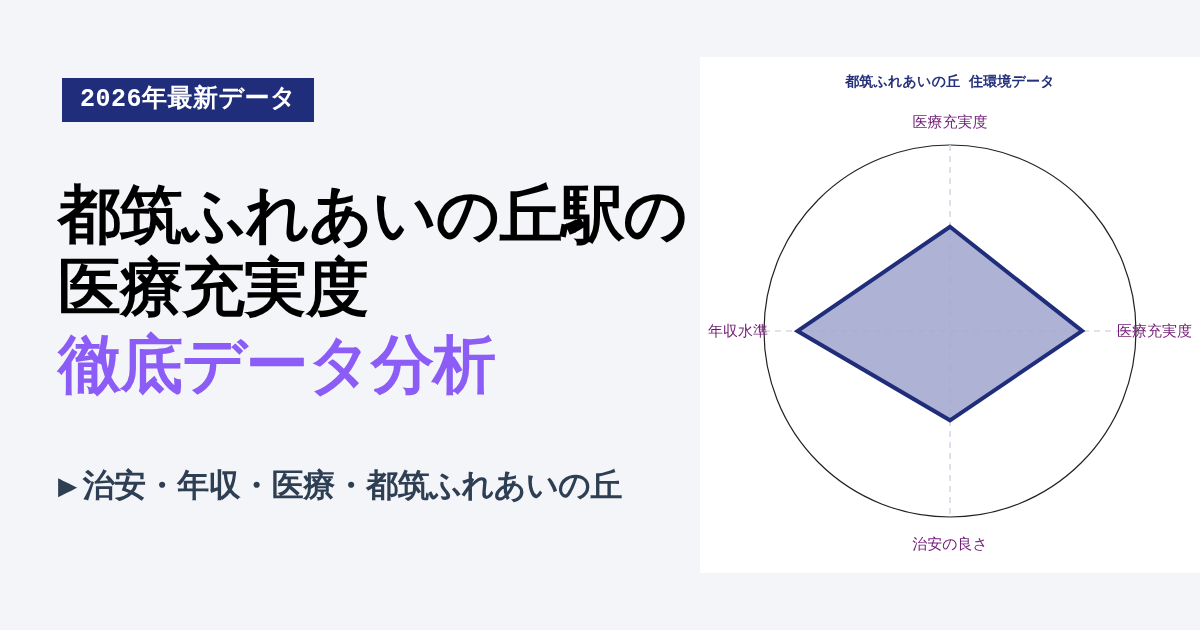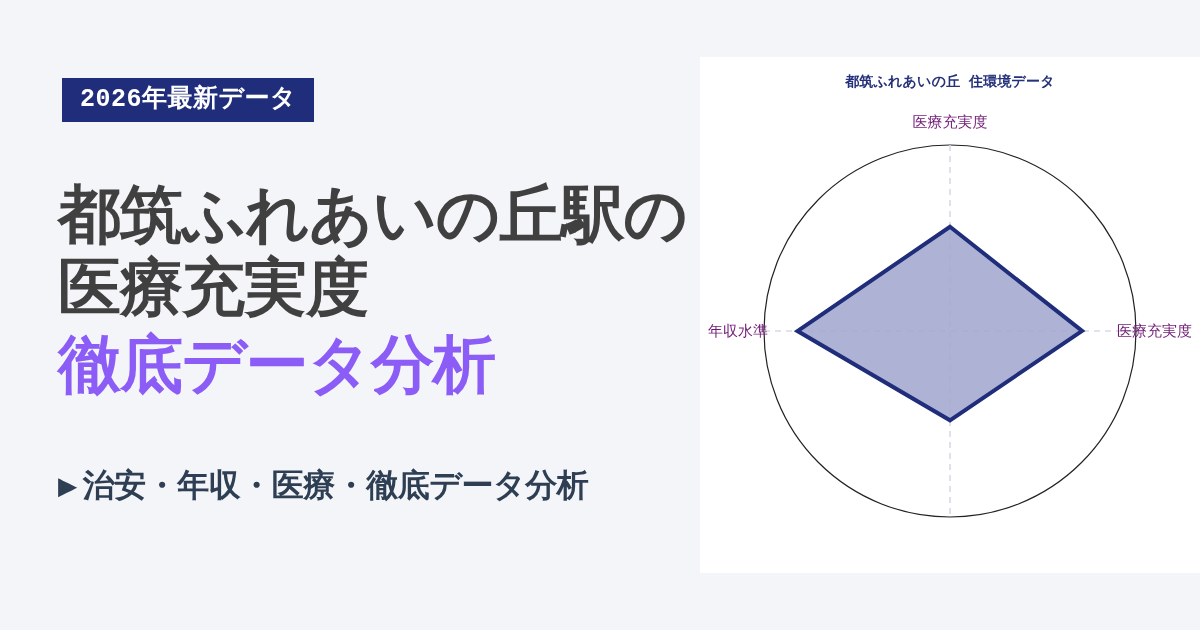--- a/index.html
+++ b/index.html
@@ -45,21 +45,21 @@
     position: absolute;
     left: 58px;
     top: 183px;
     width: 700px;
   }
   .headline-line {
     display: block;
     font-size: 63px;
     font-weight: 700;
     line-height: 1.16;
-    color: #404040;
+    color: #000000;
     letter-spacing: -1px;
     white-space: nowrap;
   }
   .headline-line.accent {
     color: #8b5cf6;
     margin-top: 4px;
   }
 
   #subline {
     position: absolute;
@@ -121,37 +121,38 @@
 
     <div id="badge">2026年最新データ</div>
 
     <div id="headline">
       <span class="headline-line">都筑ふれあいの丘駅の</span>
       <span class="headline-line">医療充実度</span>
       <span class="headline-line accent">徹底データ分析</span>
     </div>
 
     <div id="subline">
-      <span class="bullet">▶</span><span>治安・年収・医療・徹底データ分析</span>
+      <span class="bullet">▶</span><span>治安・年収・医療・都筑ふれあいの丘</span>
     </div>
 
   </div>
 
   <div id="chart-panel">
 
     <div id="chart-title">都筑ふれあいの丘 住環境データ</div>
 
     <svg id="chart-svg" width="500" height="516" viewBox="0 0 500 516">
 
       <circle cx="250" cy="274" r="186" fill="none" stroke="#222222" stroke-width="1.2"></circle>
 
       <line x1="250" y1="88" x2="250" y2="460" stroke="#d8d9e6" stroke-width="1.6" stroke-dasharray="6 5"></line>
       <line x1="64" y1="274" x2="436" y2="274" stroke="#d8d9e6" stroke-width="1.6" stroke-dasharray="6 5"></line>
 
       <polygon id="radar-polygon" points="250.0,169.8 382.1,274.0 250.0,363.3 97.5,274.0" fill="#a3a8cf" fill-opacity="0.88" stroke="#1f2d7a" stroke-width="4" stroke-linejoin="miter"></polygon>
     </svg>
 
     <div class="axis-label" id="label-top">医療充実度</div>
     <div class="axis-label" id="label-right">医療充実度</div>
+    <div class="axis-label" id="label-bottom">治安の良さ</div>
     <div class="axis-label" id="label-left">年収水準</div>
   </div>
 
 </div>
 
 </body></html>

